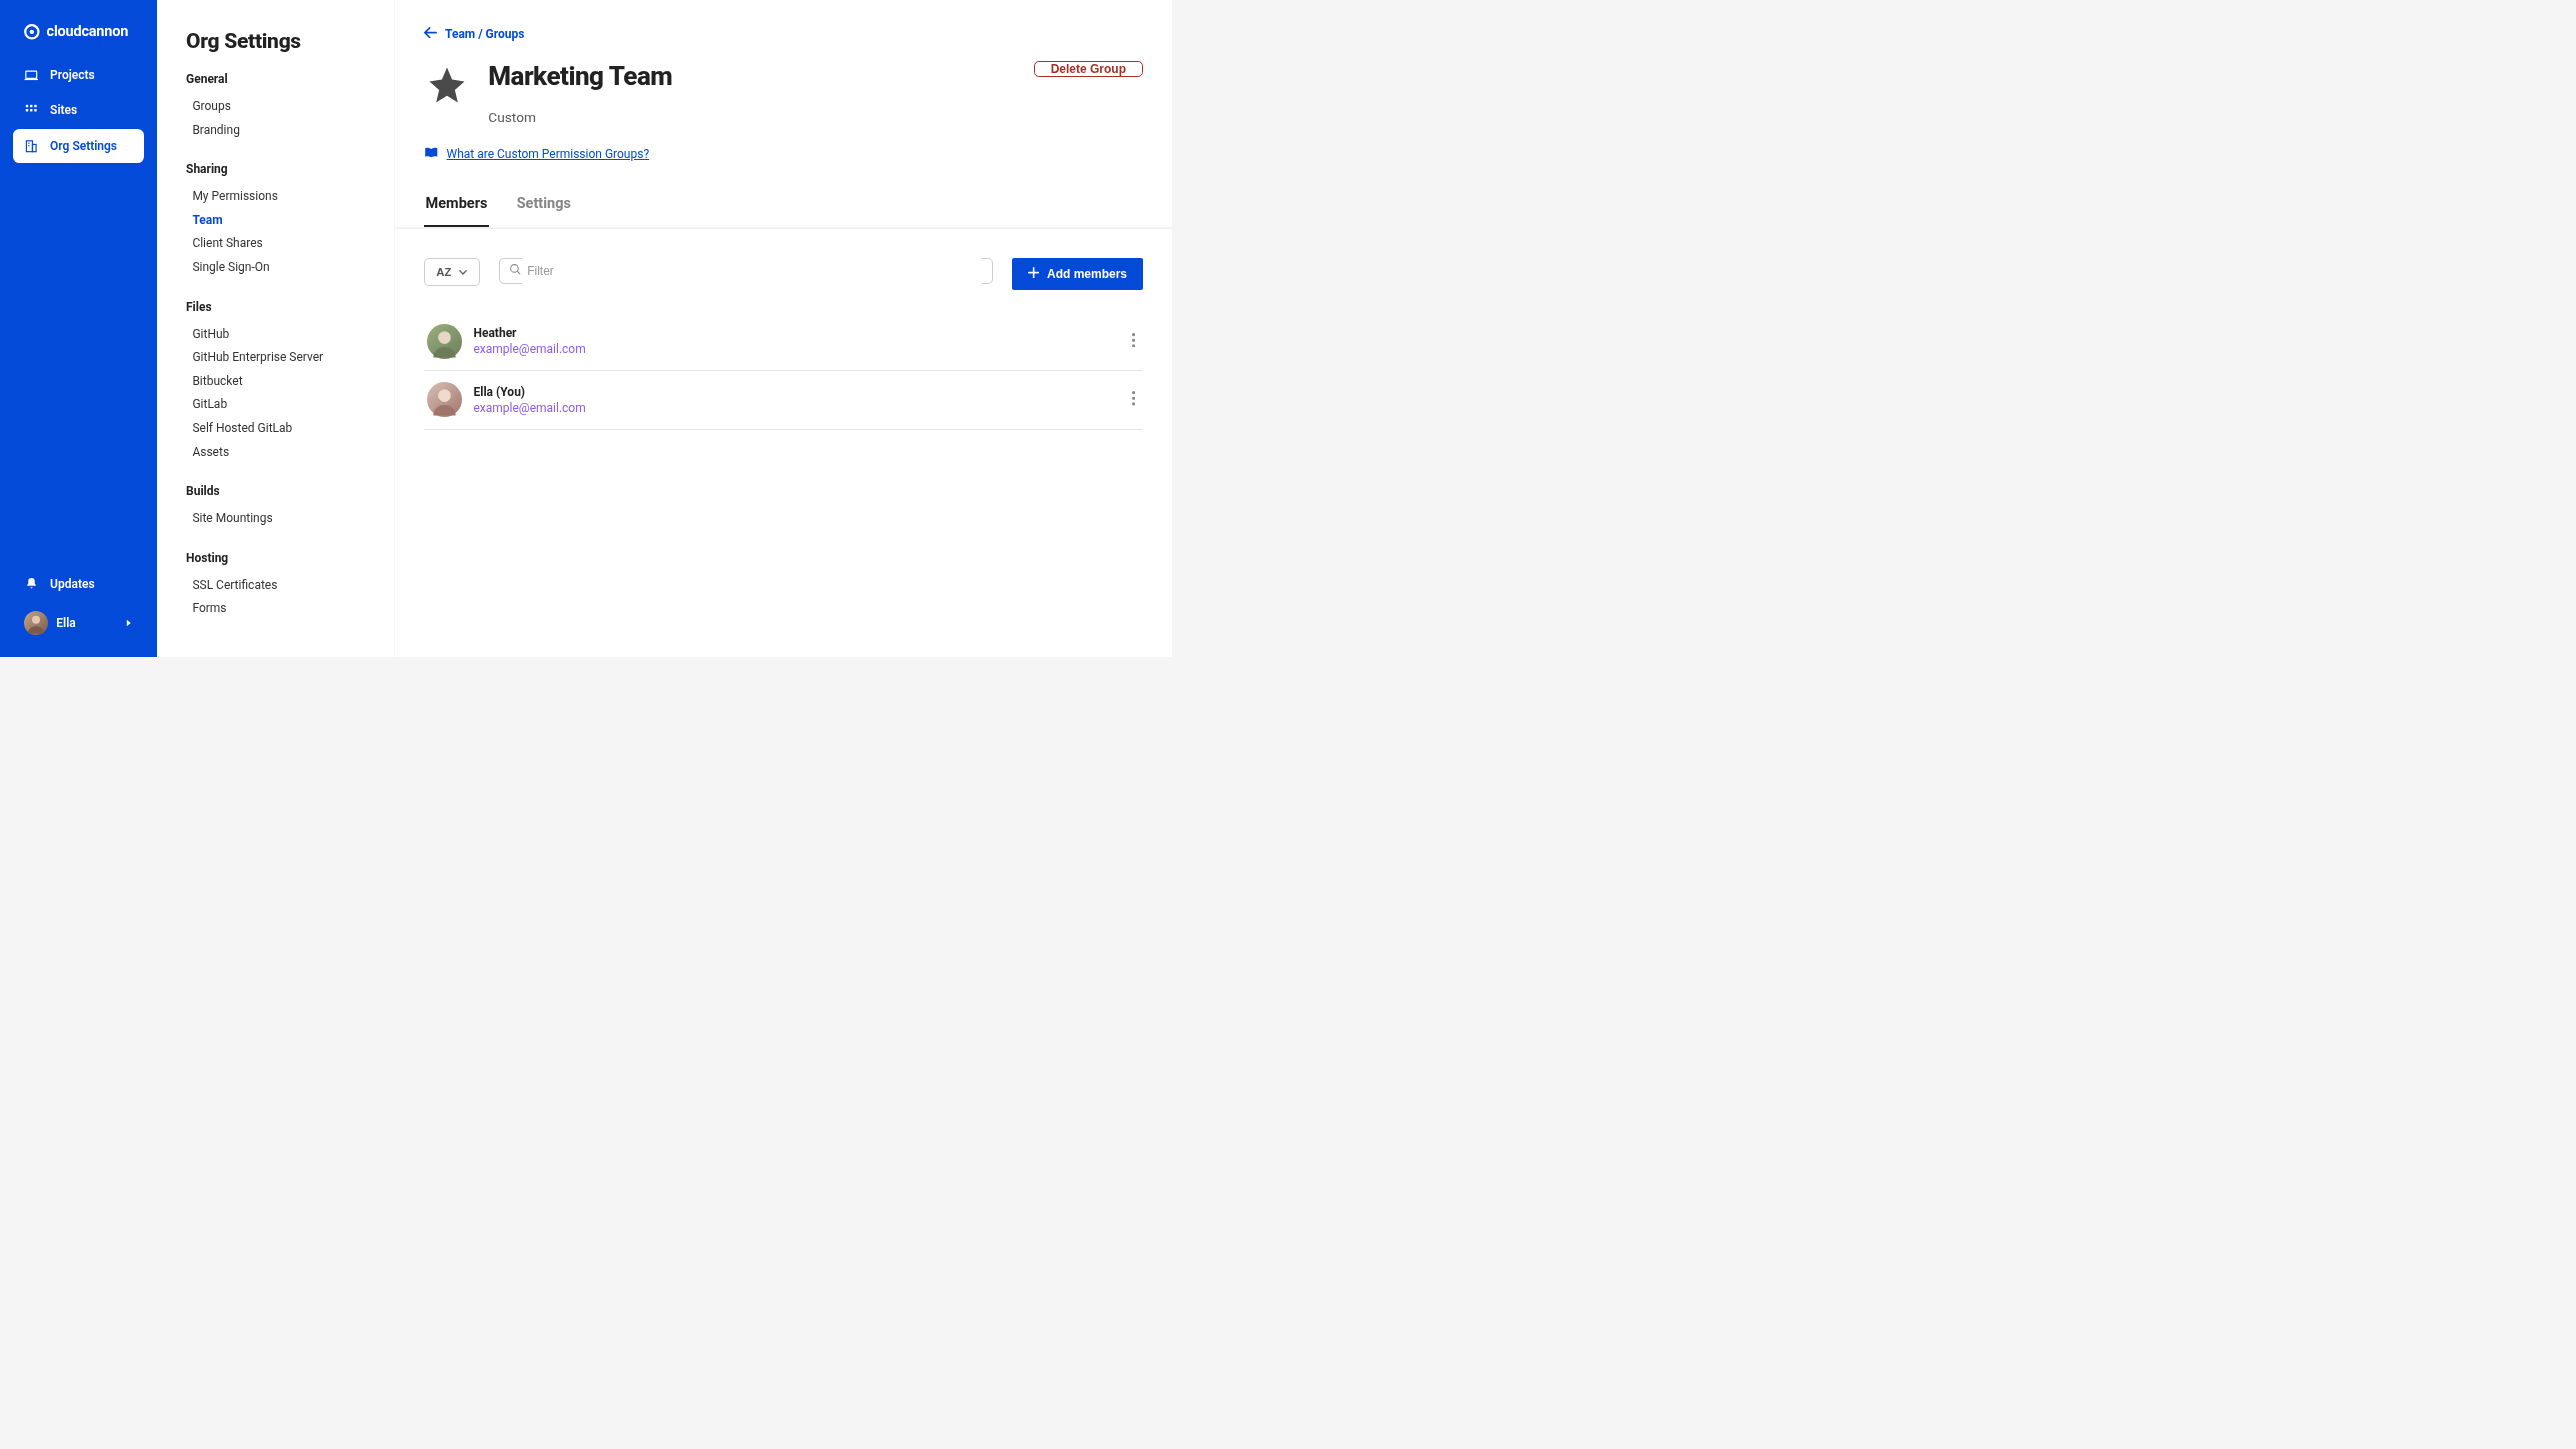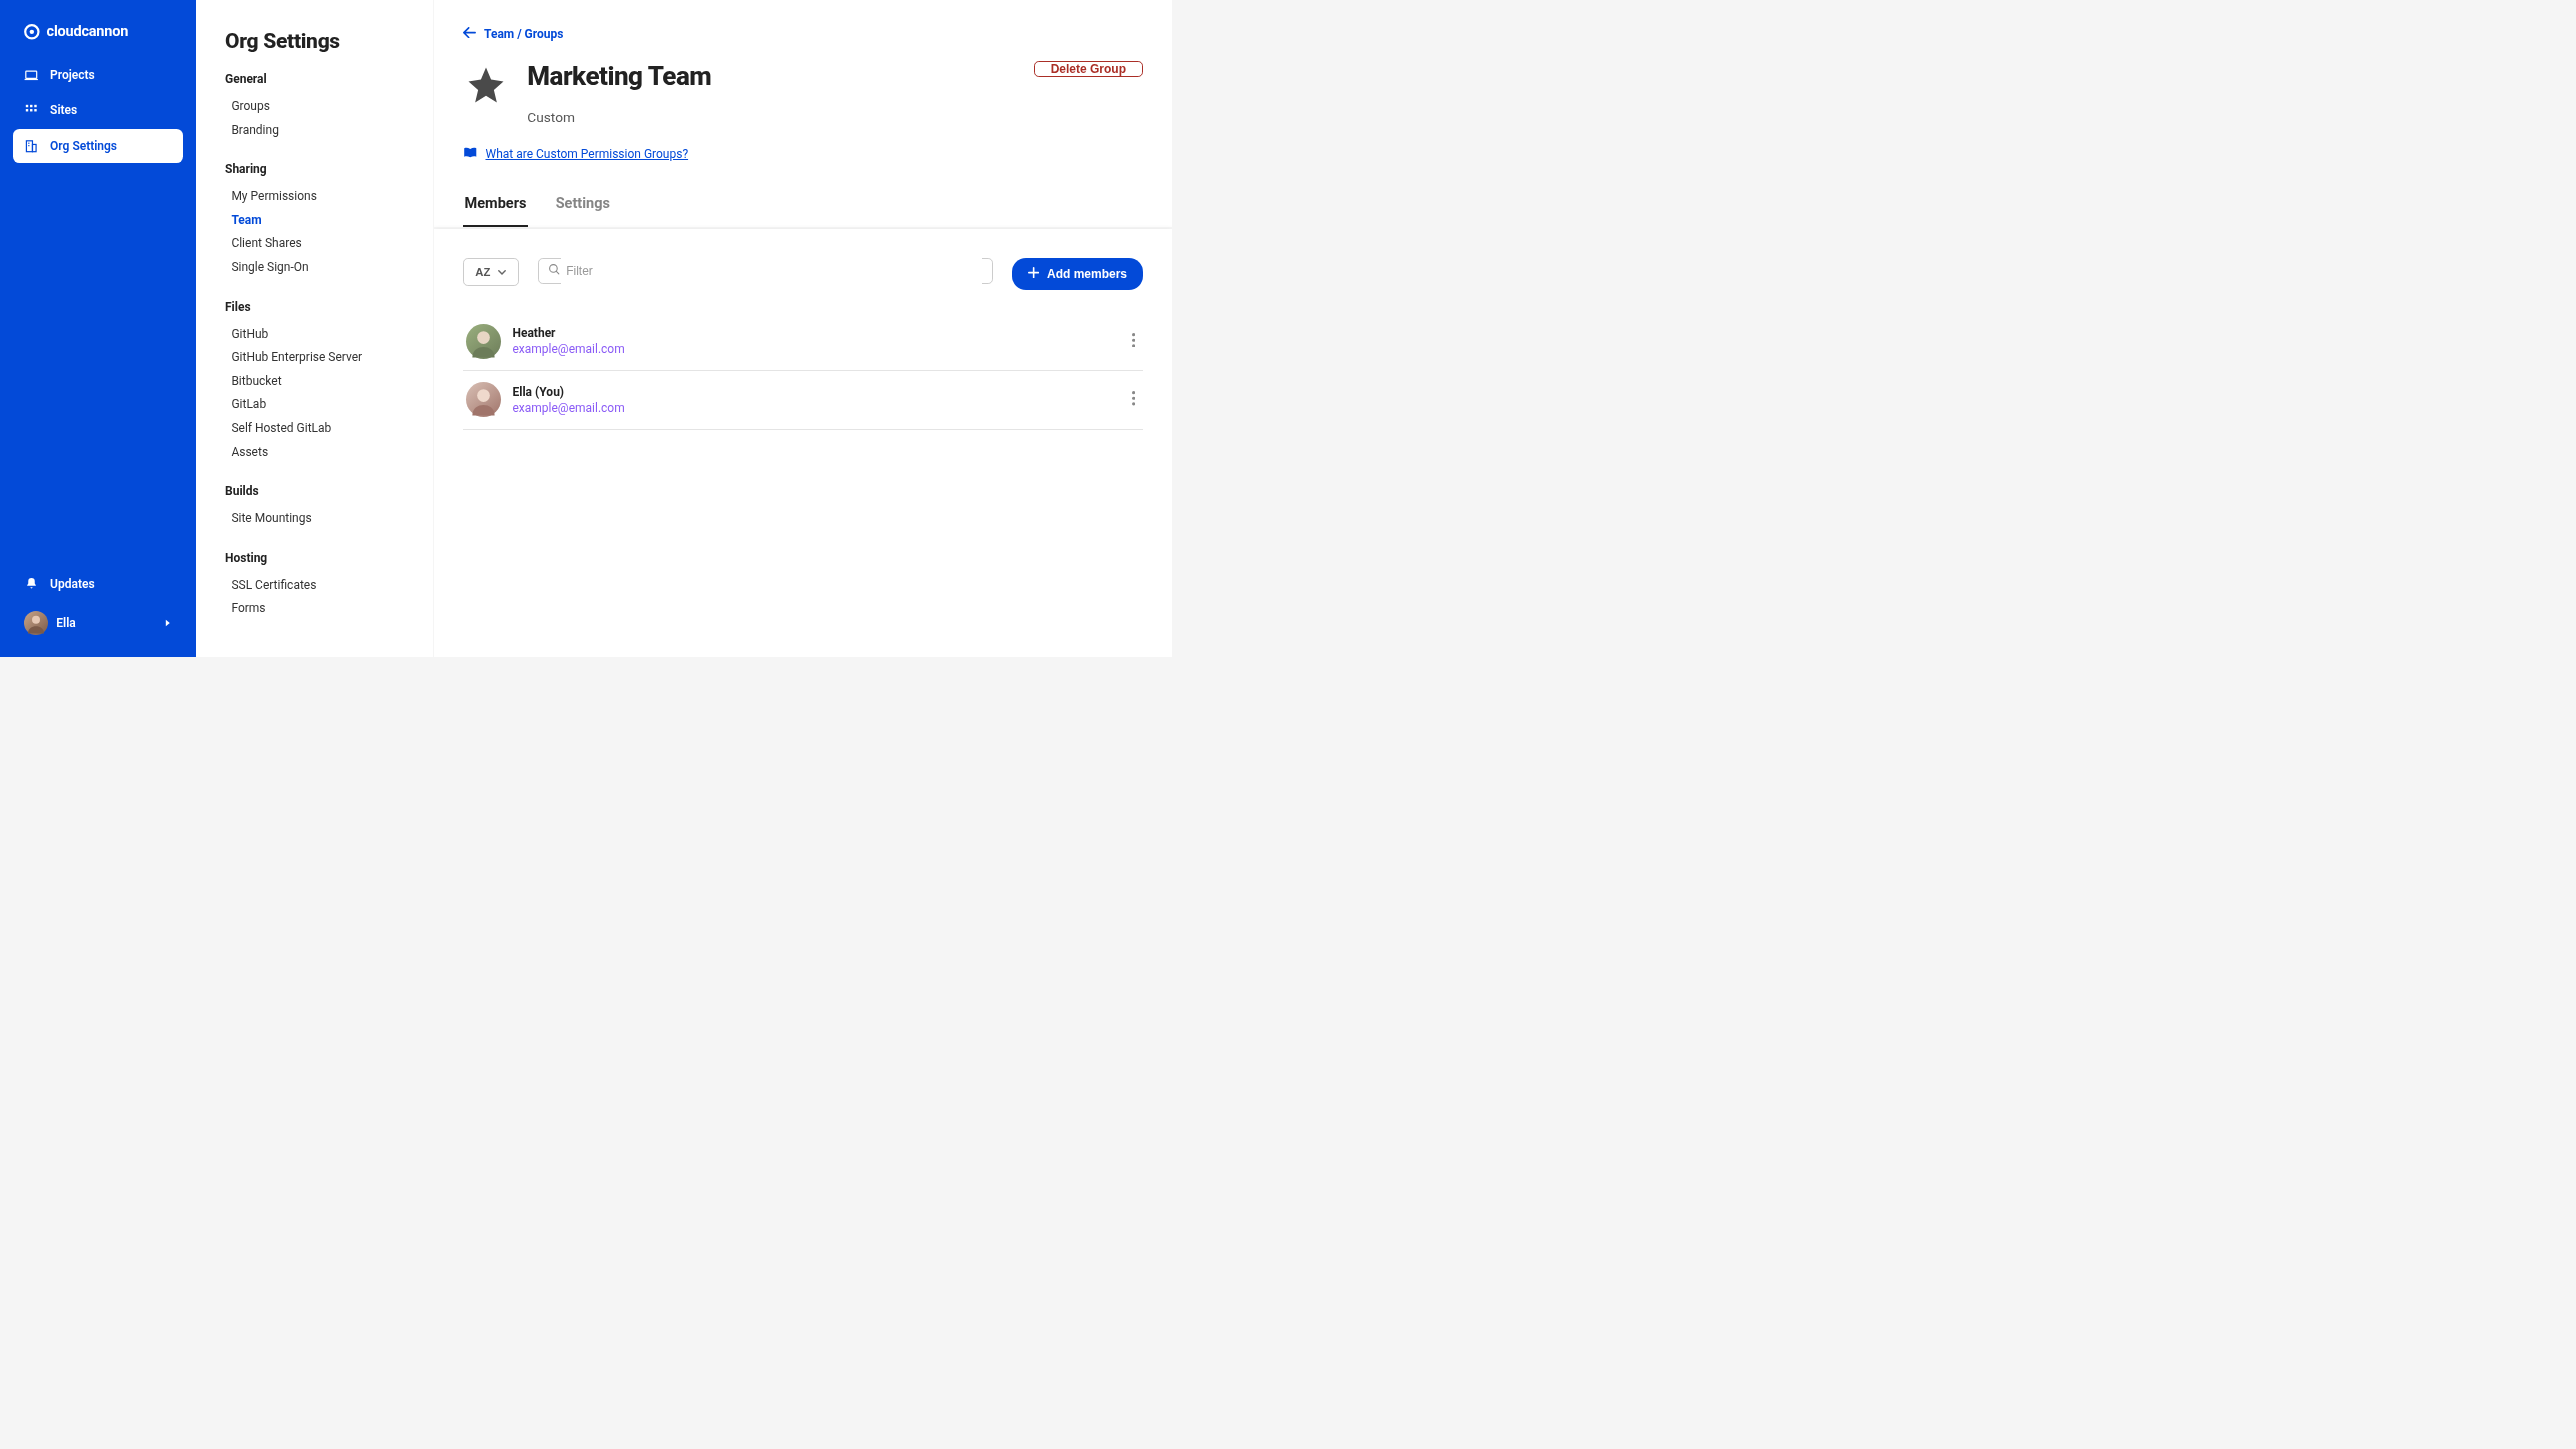--- a/index.html
+++ b/index.html
@@ -7,21 +7,21 @@
   font-family: -apple-system, BlinkMacSystemFont, "Segoe UI", Roboto, Helvetica, Arial, sans-serif;
   background: #f5f5f5;
   width: 1172px;
   height: 657px;
   overflow: hidden;
 }
 .app { display: flex; height: 100%; }
 
 
 .left-nav {
-  width: 196px;
+  width: 157px;
   background: #034AD8;
   color: #fff;
   display: flex;
   flex-direction: column;
   padding: 14.5px 0;
 }
 .brand {
   display: flex;
   align-items: center;
   gap: 6.4px;
@@ -230,21 +230,21 @@
 .add-btn {
   display: flex;
   align-items: center;
   gap: 8px;
   background: #034AD8;
   color: #fff;
   border: none;
   font-weight: 700;
   font-size: 12px;
   padding: 8.9px 16px;
-  border-radius: 14px;
+  border-radius: 2px;
   cursor: pointer;
 }
 
 .member-row {
   display: flex;
   align-items: center;
   gap: 11.3px;
   padding: 11.3px 3.2px;
   border-bottom: 0.8px solid #e4e4e4;
 }

